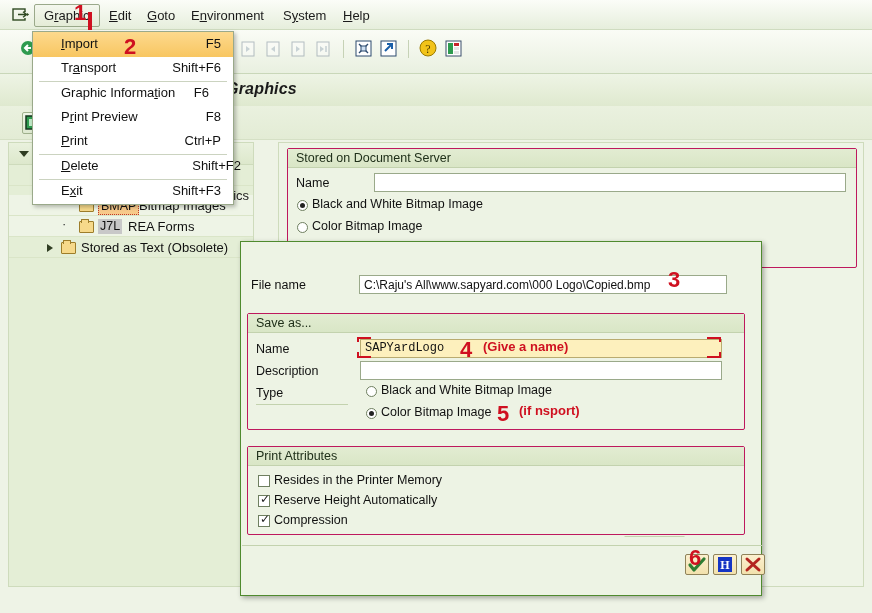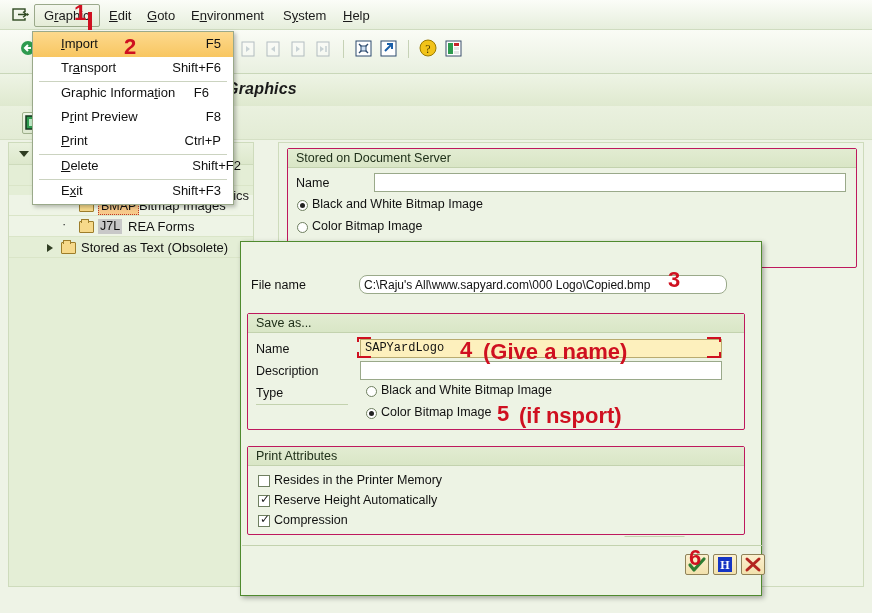--- a/index.html
+++ b/index.html
@@ -179,21 +179,21 @@
     background:linear-gradient(#fbf0cf,#f2e1ad);
     border:1px solid #8f8259; border-radius:2px;
   }
 
   
   .ann {
     position:absolute; color:#cf1020; font-weight:bold;
     font-family:"Liberation Sans", sans-serif;
   }
   .ann-num { font-size:22px; }
-  .ann-txt { font-size:22px; }
+  .ann-txt { font-size:13px; }
   .name-hl {
     position:absolute; background:#fdf0bd; border:1px solid #b9ab70;
   }
 </style>
 </head>
 <body>
 
 <div id="menubar">
   <span id="menubar-icon">
     <svg width="18" height="16" viewBox="0 0 18 16">
@@ -431,21 +431,21 @@
 
   <div style="position:absolute;left:0;top:148px;width:200px;height:25px;">
     <span style="position:absolute;left:28px;top:3px;font-size:13px;">E<span class="u">x</span>it</span>
     <span style="position:absolute;right:12px;top:3px;font-size:13px;">Shift+F3</span>
   </div>
 </div>
 
 <div id="dialog">
 
   <span class="fld-label" style="left:10px; top:36px;">File name</span>
-  <input class="txtinput" style="left: 118px; top: 33px; width: 368px; border-radius: 8px;" value="C:\Raju's All\www.sapyard.com\000 Logo\Copied.bmp">
+  <input class="txtinput" style="left: 118px; top: 33px; width: 368px;" value="C:\Raju's All\www.sapyard.com\000 Logo\Copied.bmp">
 
   <div class="grp" style="left:6px; top:71px; width:498px; height:117px;">
     <div class="grp-title">Save as...</div>
 
     <span class="fld-label" style="left:8px; top:28px;">Name</span>
     <div class="name-hl" style="left:112px; top:25px; width:362px; height:19px;"></div>
     <span style="position:absolute; left:117px; top:27px; font-size:12px; font-family:'Liberation Mono', monospace;">SAPYardLogo</span>
 
     <span class="fld-label" style="left:8px; top:50px;">Description</span>
     <input class="txtinput" style="left: 112px; top: 47px; width: 362px;" value="">

